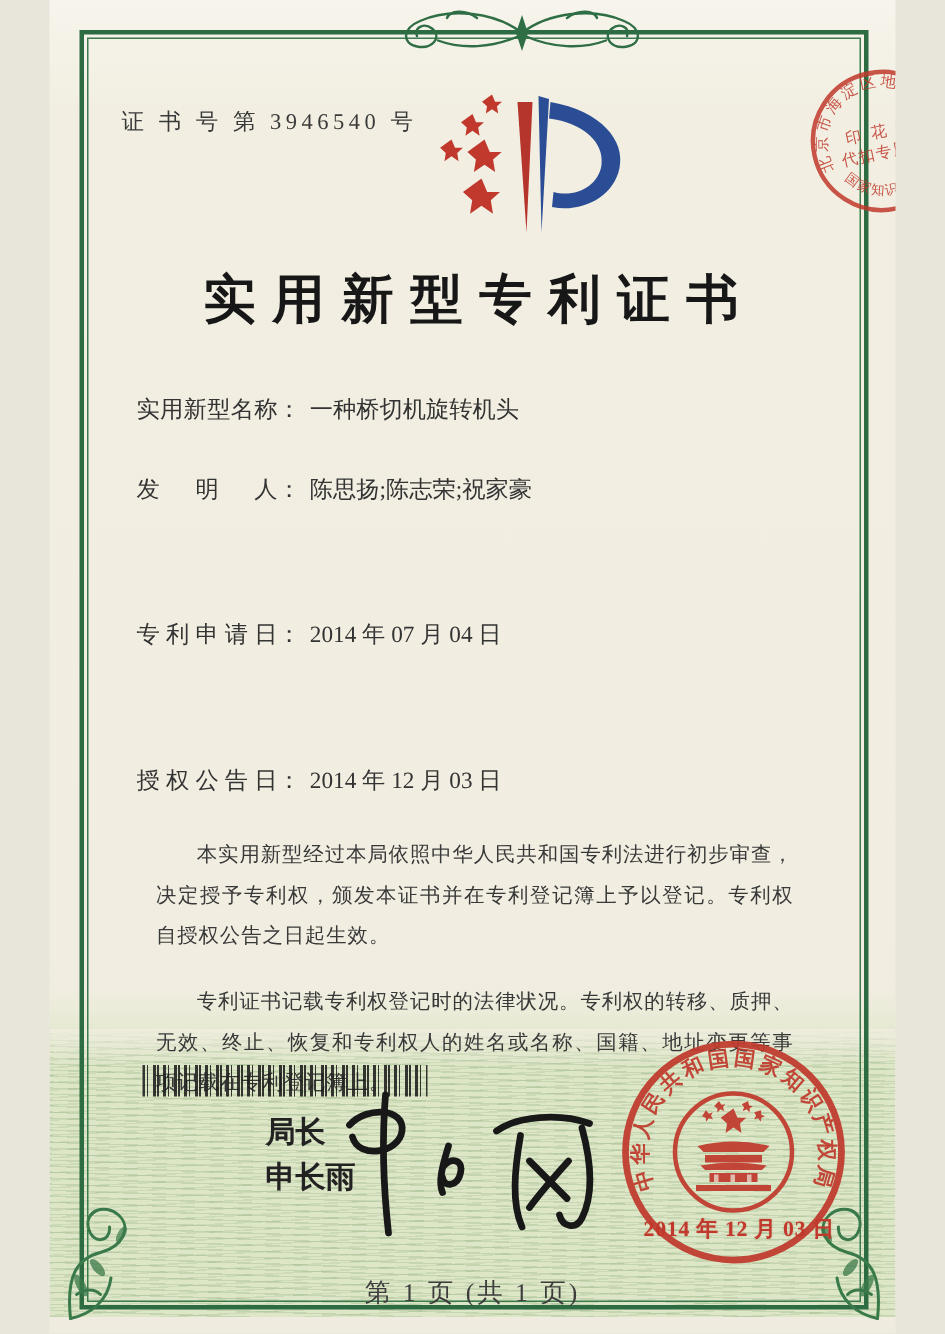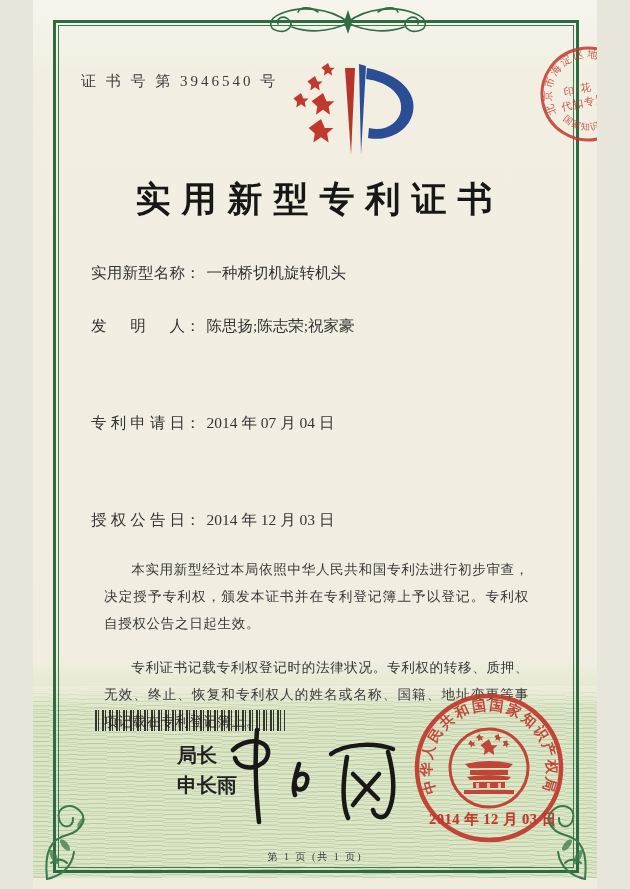--- a/index.html
+++ b/index.html
@@ -33,21 +33,21 @@
          repeating-linear-gradient(90deg,#1d1d1d 0 2px,rgba(0,0,0,0) 2px 3px,#1d1d1d 3px 4px,
            rgba(0,0,0,0) 4px 7px,#1d1d1d 7px 9px,rgba(0,0,0,0) 9px 10px,#1d1d1d 10px 11px,rgba(0,0,0,0) 11px 14px);}
   .director{position:absolute;left:104px;top:740px;font-family:"Liberation Sans","DejaVu Sans",sans-serif;
         font-size:20px;font-weight:600;color:#222;line-height:30px;margin-left:40px;}
   .signature{position:absolute;left:162px;top:722px;}
   .stamp{position:absolute;}
   .stamp-tax{left:503px;top:42px;transform:rotate(-12deg);opacity:.85;}
   .stamp-office{left:378px;top:690px;opacity:.92;}
   .stamp-date{position:absolute;left:396px;top:810px;width:150px;color:#c0392c;font-size:14.5px;
         font-weight:700;letter-spacing:.5px;white-space:nowrap;text-shadow:0 0 1px rgba(192,57,44,.4);}
-  .footer{position:absolute;left:0;right:0;top:850px;text-align:center;font-size:10px;
+  .footer{position:absolute;left:0;right:0;top:850px;text-align:center;font-size:17px;
         letter-spacing:2px;color:#3c3c3c;}
   .ornament-top{position:absolute;left:225px;top:2px;}
   .corner{position:absolute;}
   .corner-bl{left:8px;bottom:6px;}
   .corner-br{right:6px;bottom:6px;transform:scaleX(-1);}
   svg text{font-family:"Liberation Serif","DejaVu Serif",serif;}
 </style>
 </head>
 <body>
 

